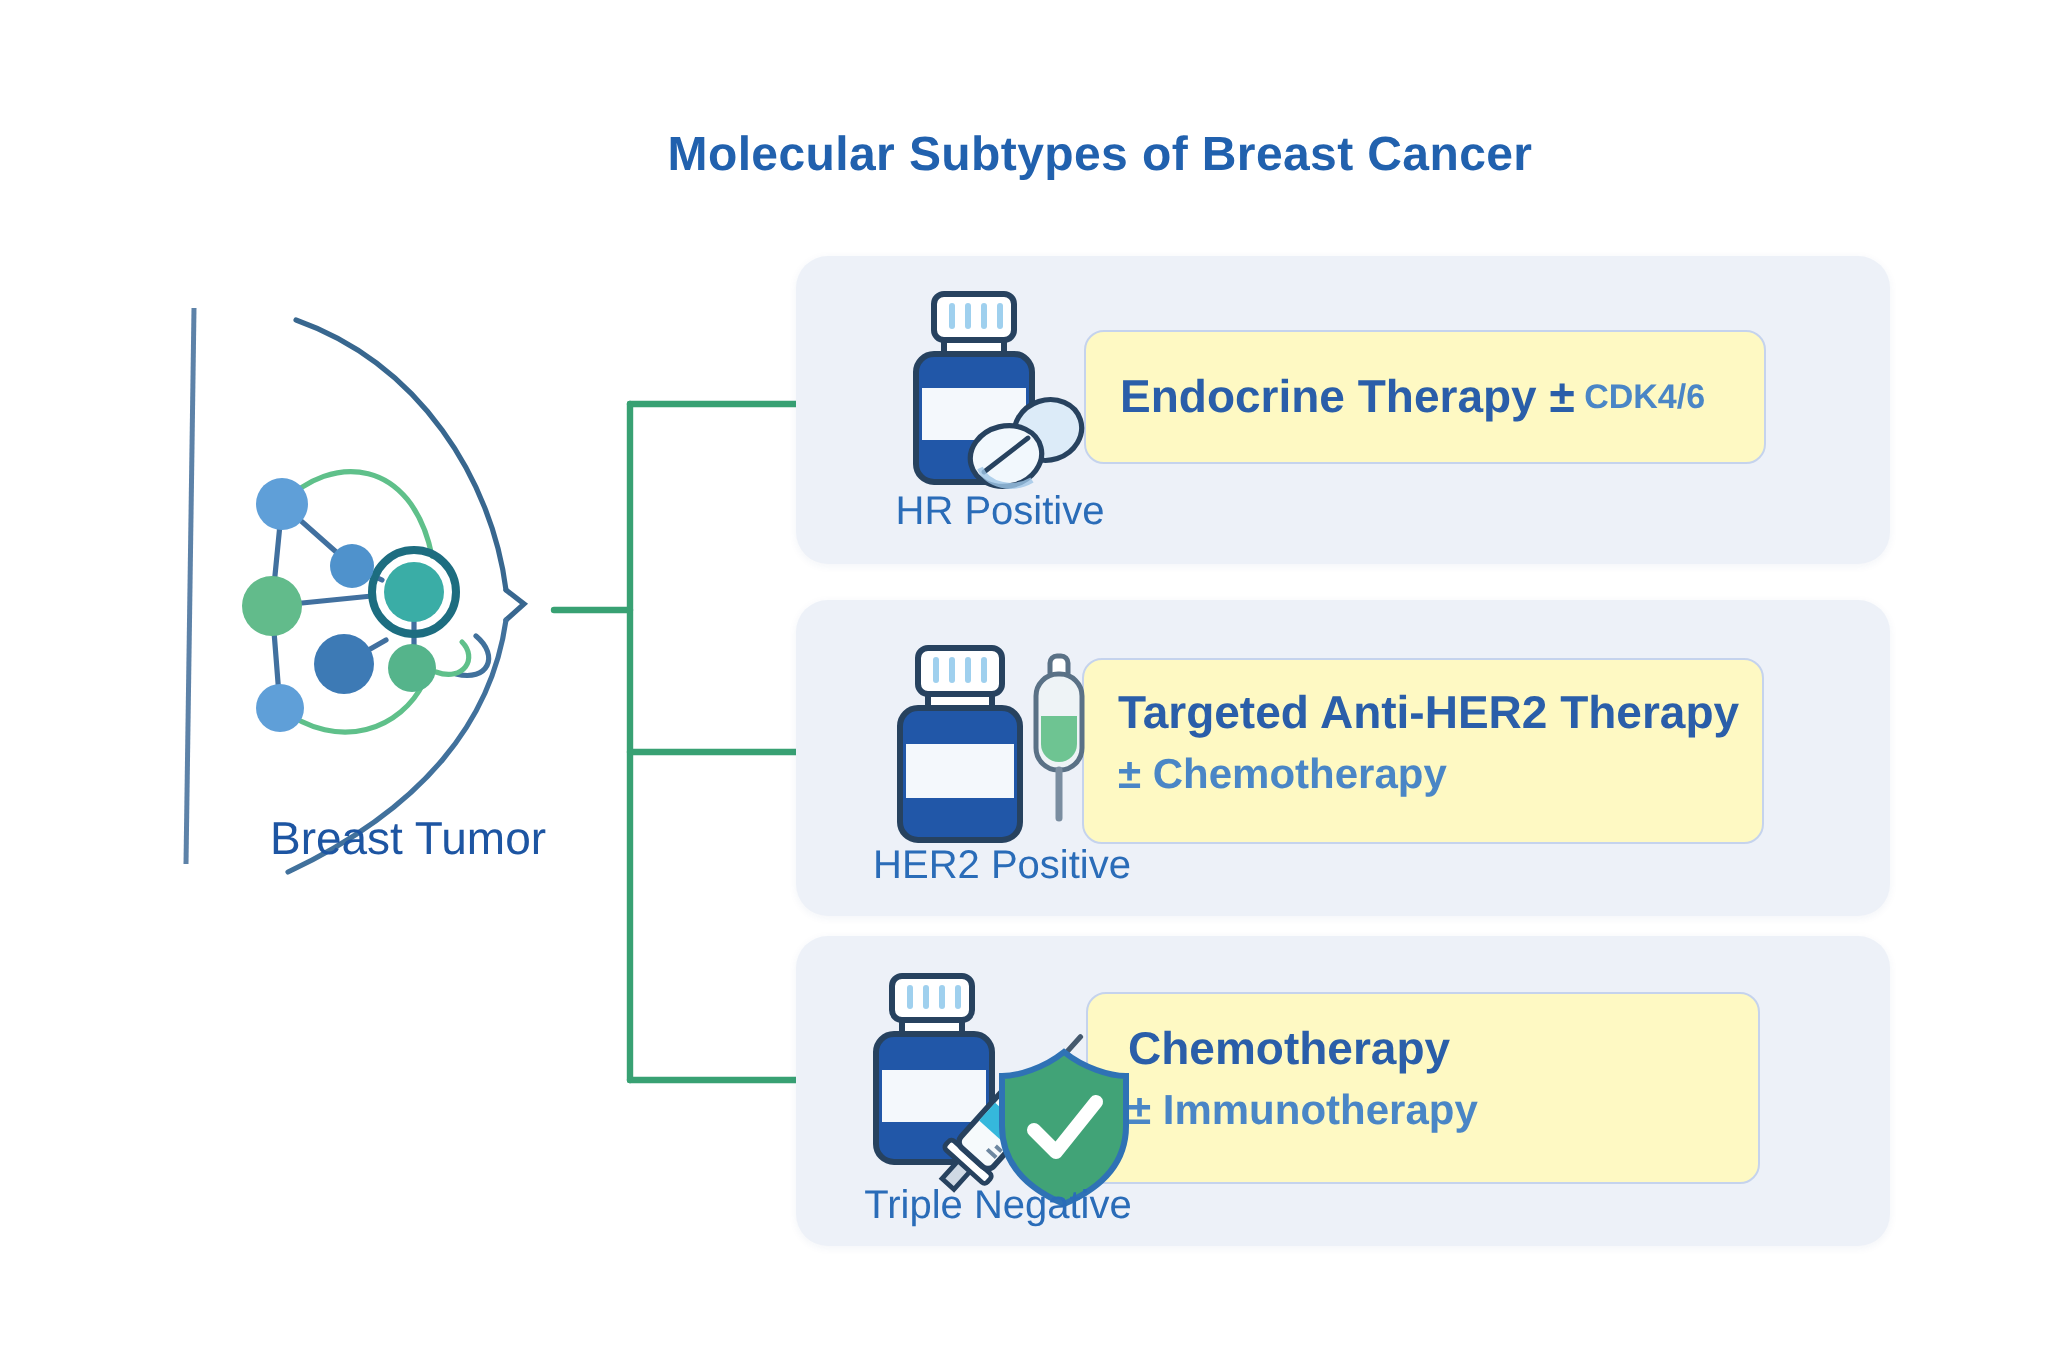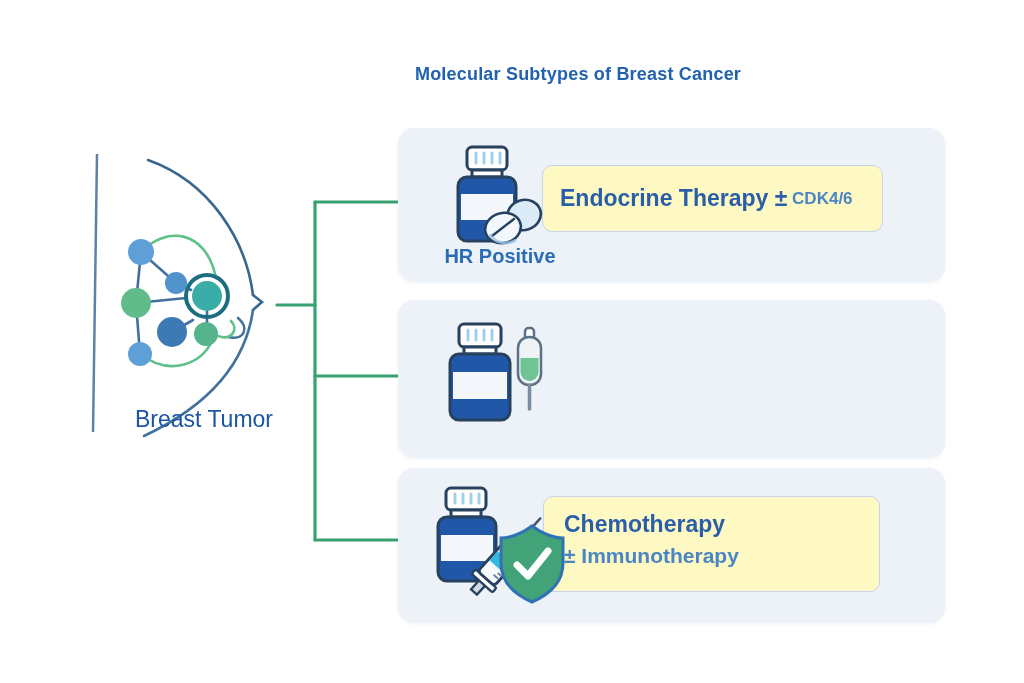--- a/index.html
+++ b/index.html
@@ -5,23 +5,23 @@
   html,body{margin:0;padding:0;}
   body{
     font-family:"Liberation Sans",sans-serif;
     background:#ffffff;
     width:1024px;height:683px;
     position:relative;overflow:hidden;
   }
   .stage{position:absolute;left:0;top:0;width:1024px;height:683px;background:#ffffff;}
 
   .title{
-    position:absolute;left:578px;top:64px;transform:translateX(-50%);
+    position:absolute;left:550px;top:64px;transform:translateX(-50%);
     white-space:nowrap;
-    font-size:18px;font-weight:700;color:#2161ae;letter-spacing:.2px;
+    font-size:24px;font-weight:700;color:#2161ae;letter-spacing:.2px;
   }
 
   .illustration{position:absolute;left:60px;top:140px;width:230px;height:320px;}
   .source-label{
     position:absolute;left:204px;top:406px;transform:translateX(-50%);
     white-space:nowrap;font-size:23px;font-weight:400;color:#1d55a2;
   }
 
   .connectors{position:absolute;left:270px;top:190px;width:180px;height:365px;}
 
@@ -34,21 +34,21 @@
   .card-2{top:300px;height:158px;}
   .card-3{top:468px;height:155px;}
 
   .icon-wrap{position:absolute;z-index:3;}
   .card-1 .icon-wrap{left:52px;top:16px;width:95px;height:112px;}
   .card-2 .icon-wrap{left:48px;top:20px;width:100px;height:104px;}
   .card-3 .icon-wrap{left:34px;top:14px;width:137px;height:124px;}
 
   .subtype-label{
     position:absolute;transform:translateX(-50%);white-space:nowrap;
-    font-size:20px;font-weight:700;color:#2a6cb8;z-index:4;
+    font-size:20px;font-weight:400;color:#2a6cb8;z-index:4;
   }
   .card-1 .subtype-label{left:102px;top:117px;}
   .card-2 .subtype-label{left:103px;top:122px;}
   .card-3 .subtype-label{left:101px;top:124px;}
 
   .therapy-box{
     position:absolute;z-index:2;
     background:#fef9c3;border:1.5px solid #c5d3ed;border-radius:10px;
     box-sizing:border-box;
   }
@@ -168,20 +168,25 @@
           <rect x="7" y="52" width="54" height="27" fill="#f4f8fc"></rect>
         </g>
         <g>
           <rect x="79" y="8" width="9" height="12" rx="3.5" fill="#ffffff" stroke="#5a7186" stroke-width="2.5"></rect>
           <rect x="72" y="17" width="23" height="48" rx="11" fill="#eef3f6" stroke="#5a7186" stroke-width="2.5"></rect>
           <path d="M74.5,38 h18 v14 a9,9 0 0 1 -9,9 a9,9 0 0 1 -9,-9 z" fill="#6ec492"></path>
           <line x1="83.5" y1="65" x2="83.5" y2="89" stroke="#7a8da0" stroke-width="3.5" stroke-linecap="round"></line>
         </g>
       </svg>
     </div>
+    <div class="subtype-label">HER2 Positive</div>
+    <div class="therapy-box">
+      <div class="tx-primary">Targeted Anti-HER2 Therapy</div>
+      <div class="tx-secondary-line">± Chemotherapy</div>
+    </div>
   </div>
 
   <div class="card card-3">
     <div class="icon-wrap">
       <svg viewBox="0 0 137 124" width="137" height="124">
         <g>
           <rect x="14" y="6" width="40" height="22" rx="5" fill="#ffffff" stroke="#27425f" stroke-width="3"></rect>
           <g stroke="#9fd0ee" stroke-width="3" stroke-linecap="round">
             <line x1="23" y1="12" x2="23" y2="21"></line>
               <line x1="31" y1="12" x2="31" y2="21"></line>
@@ -205,19 +210,20 @@
           </g>
           <polygon points="64,-6 75,-2.5 75,2.5 64,6" fill="#ffffff" stroke="#27425f" stroke-width="2.4"></polygon>
           <line x1="75" y1="0" x2="99" y2="0" stroke="#44596e" stroke-width="2.6" stroke-linecap="round"></line>
         </g>
         <g>
           <path d="M100,44 c10,8 23,12 31,12 v25 c0,22 -17,33 -31,39 c-14,-6 -31,-17 -31,-39 v-25 c8,0 21,-4 31,-12 z" fill="#41a377" stroke="#2f72b5" stroke-width="3"></path>
           <polyline points="85,83 96,94 116,69" fill="none" stroke="#ffffff" stroke-width="7" stroke-linecap="round" stroke-linejoin="round"></polyline>
         </g>
       </svg>
     </div>
+    <div class="subtype-label">Triple Negative</div>
     <div class="therapy-box">
       <div class="tx-primary">Chemotherapy</div>
       <div class="tx-secondary-line">± Immunotherapy</div>
     </div>
   </div>
 
 </div>
 
 </body></html>

